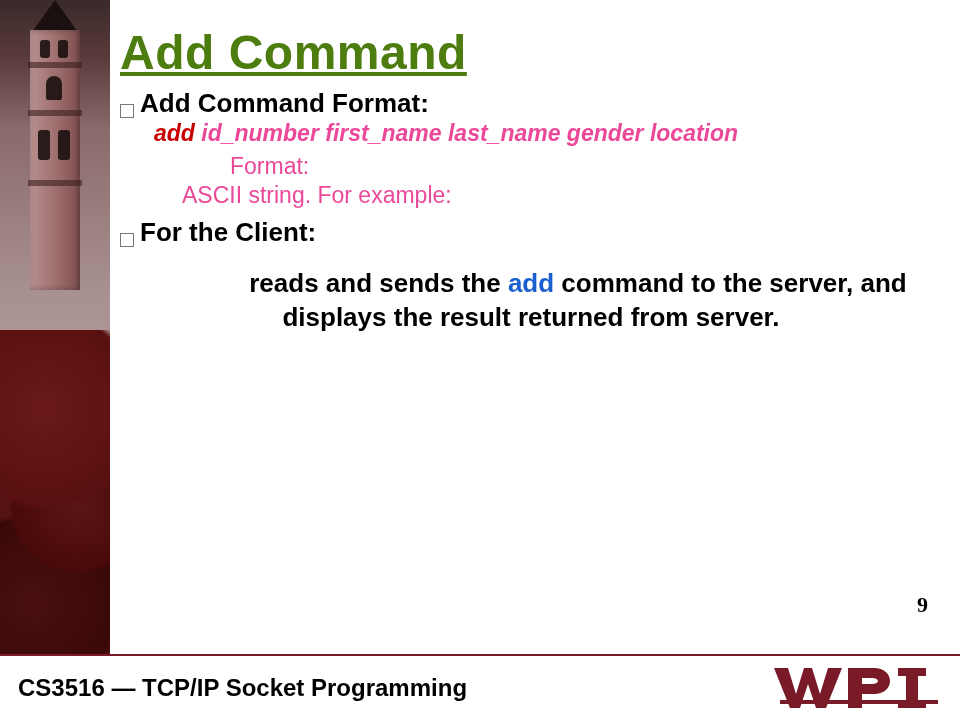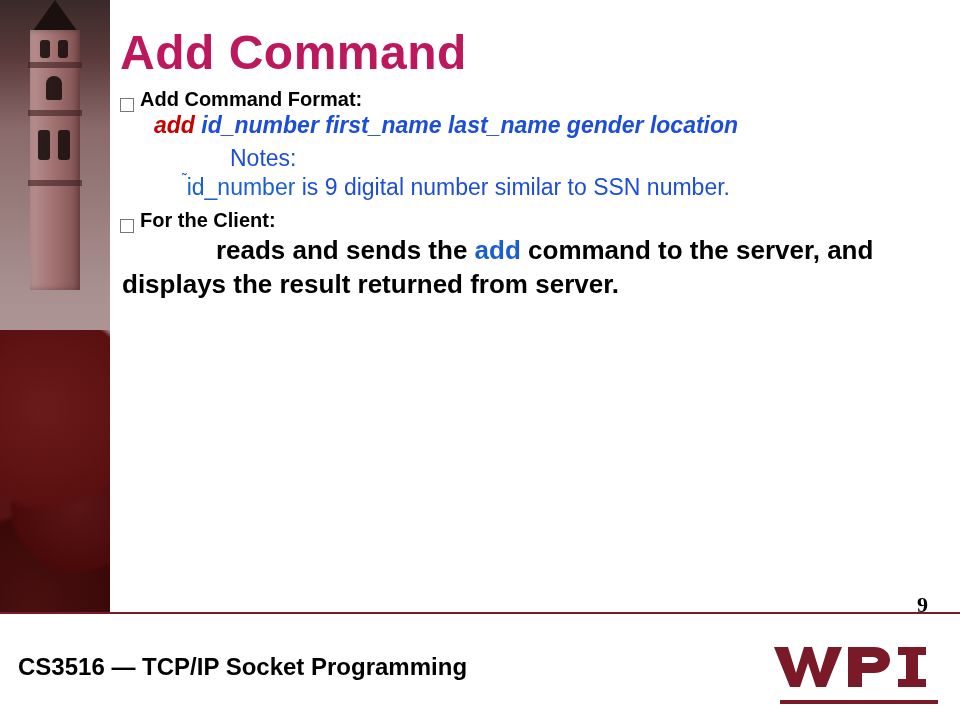--- a/index.html
+++ b/index.html
@@ -66,84 +66,86 @@
 
   
   .content {
     position: absolute;
     left: 120px; top: 25px;
     width: 820px;
   }
   .title {
     font-size: 48px;
     font-weight: bold;
-    color: #be185d;
+    color: #4d7c0f;
     margin-bottom: 8px;
     letter-spacing: 0.5px;
+    text-decoration: underline;
   }
   .h2row {
     display: flex;
     align-items: baseline;
     gap: 6px;
     margin-top: 2px;
   }
   .bullet-sq {
     width: 14px; height: 14px;
     border: 1px solid #777;
     background: #fff;
     flex: 0 0 auto;
     position: relative;
     top: 6px;
   }
   .h2 {
-    font-size: 20px;
+    font-size: 26px;
     font-weight: bold;
     color: #000;
   }
   .line {
     font-size: 23px;
     line-height: 1.25;
   }
   .italic { font-style: italic; }
   .bold { font-weight: bold; }
   .red { color: #c80000; }
   .blue { color: #1a5fd0; }
-  .black { color: #1d4ed8; }
+  .black { color: #ec4899; }
   .indent1 { padding-left: 34px; }
   .indent2 { padding-left: 110px; }
   .indent3 { padding-left: 62px; }
   .indent-ex { padding-left: 12px; }
   .sup { font-size: 14px; vertical-align: super; position: relative; top: -2px; }
   .body-block {
     font-size: 26px;
     font-weight: bold;
     color: #000;
     line-height: 1.3;
-    margin-top: 2px;
+    margin-top: 19px;
     padding-left: 2px;
+    text-align: center;
   }
   .spacer-xs { height: 4px; }
   .spacer-sm { height: 6px; }
 
   
   .pagenum {
     position: absolute;
     right: 32px;
     top: 592px;
     font-family: "Times New Roman", Times, serif;
     font-size: 22px;
     font-weight: bold;
     color: #000;
   }
 
   
   .bottom-bar {
     position: absolute;
     left: 0; bottom: 0;
-    width: 960px; height: 108px;
+    width: 960px; height: 66px;
     border-top: 2px solid #7a1a28;
     background: #fff;
     display: flex;
     align-items: center;
     justify-content: space-between;
     padding: 0 30px 0 18px;
   }
   .footer-text {
     font-size: 24px;
     font-weight: bold;
@@ -190,27 +192,25 @@
       <span class="bullet-sq"></span>
       <span class="h2">Add Command Format:</span>
     </div>
 
     <div class="line italic bold indent1">
       <span class="red">add</span>
       <span class="black"> </span><span class="black">id_number first_name last_name gender location</span>
     </div>
 
     <div class="spacer-xs"></div>
-    <div class="line black indent2">Notes:</div>
-
-
-
-    <div class="line indent3">
-      <span class="sup black">˜</span><span class="blue">id_number</span><span class="black"> is 9 digital number similar to SSN number.</span>
-    </div>
+    <div class="line black indent2">Format:</div>
+
+    <div class="line black indent3">ASCII string. For example:</div>
+
+
 
     <div class="spacer-sm"></div>
 
     <div class="h2row">
       <span class="bullet-sq"></span>
       <span class="h2">For the Client:</span>
     </div>
 
     <div class="body-block">
       <span>&nbsp;&nbsp;&nbsp;&nbsp;&nbsp;&nbsp;&nbsp;&nbsp;&nbsp;&nbsp;&nbsp;&nbsp;&nbsp;</span><span>reads and sends the </span><span class="blue">add</span><span> command to the server, and displays the result returned from server.</span>

